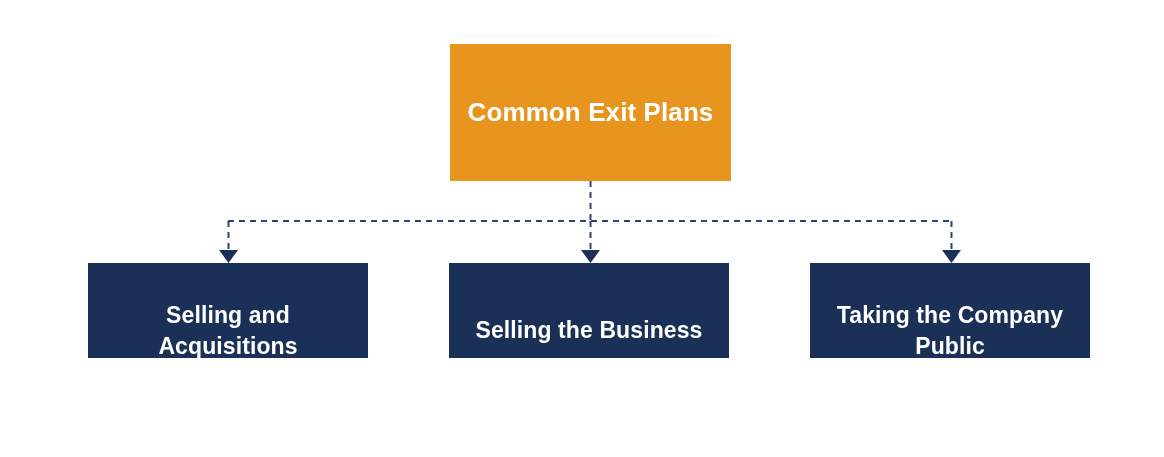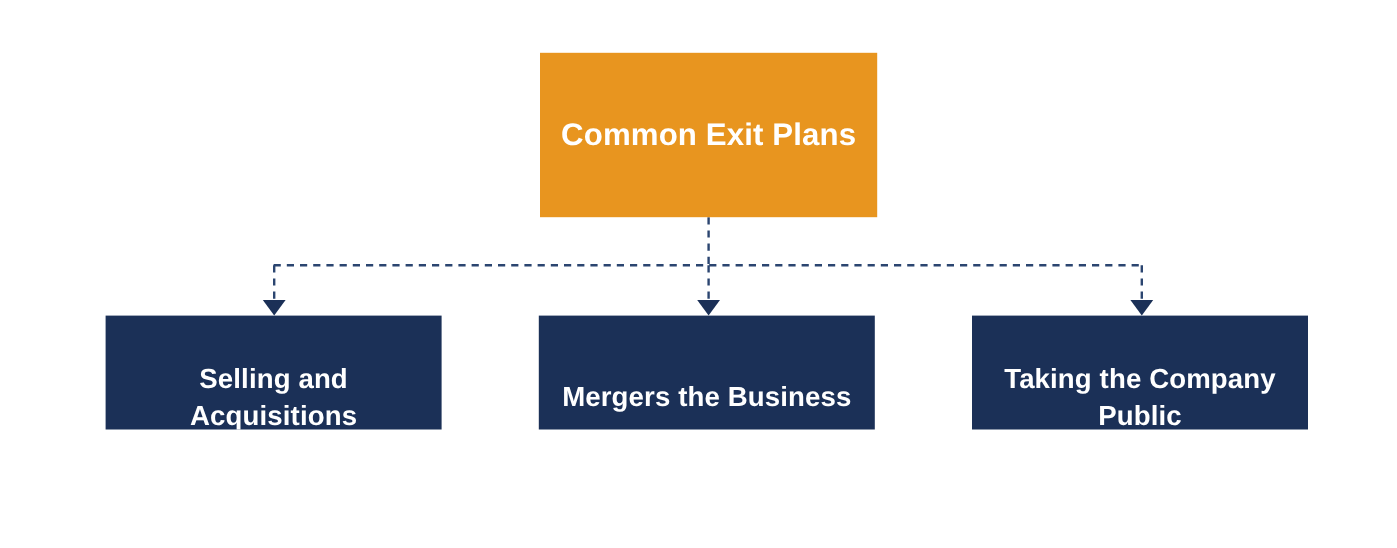--- a/index.html
+++ b/index.html
@@ -94,20 +94,20 @@
 
   <div class="node" id="node-root">
     <span class="node-label">Common Exit Plans</span>
   </div>
 
   <div class="node node-child" id="node-child-0">
     <span class="node-label">Selling and Acquisitions</span>
   </div>
 
   <div class="node node-child" id="node-child-1">
-    <span class="node-label">Mergers the Business</span>
+    <span class="node-label">Selling the Business</span>
   </div>
 
   <div class="node node-child" id="node-child-2">
     <span class="node-label">Taking the Company Public</span>
   </div>
 
 </div>
 
 </body></html>

